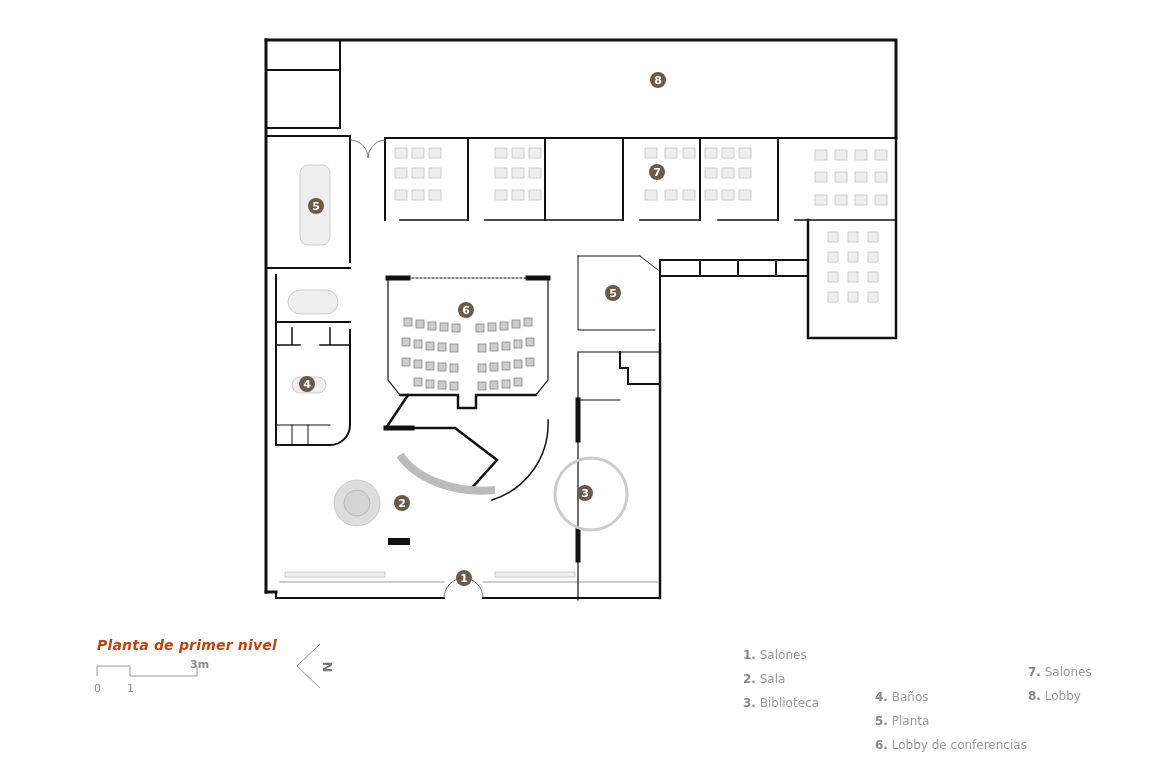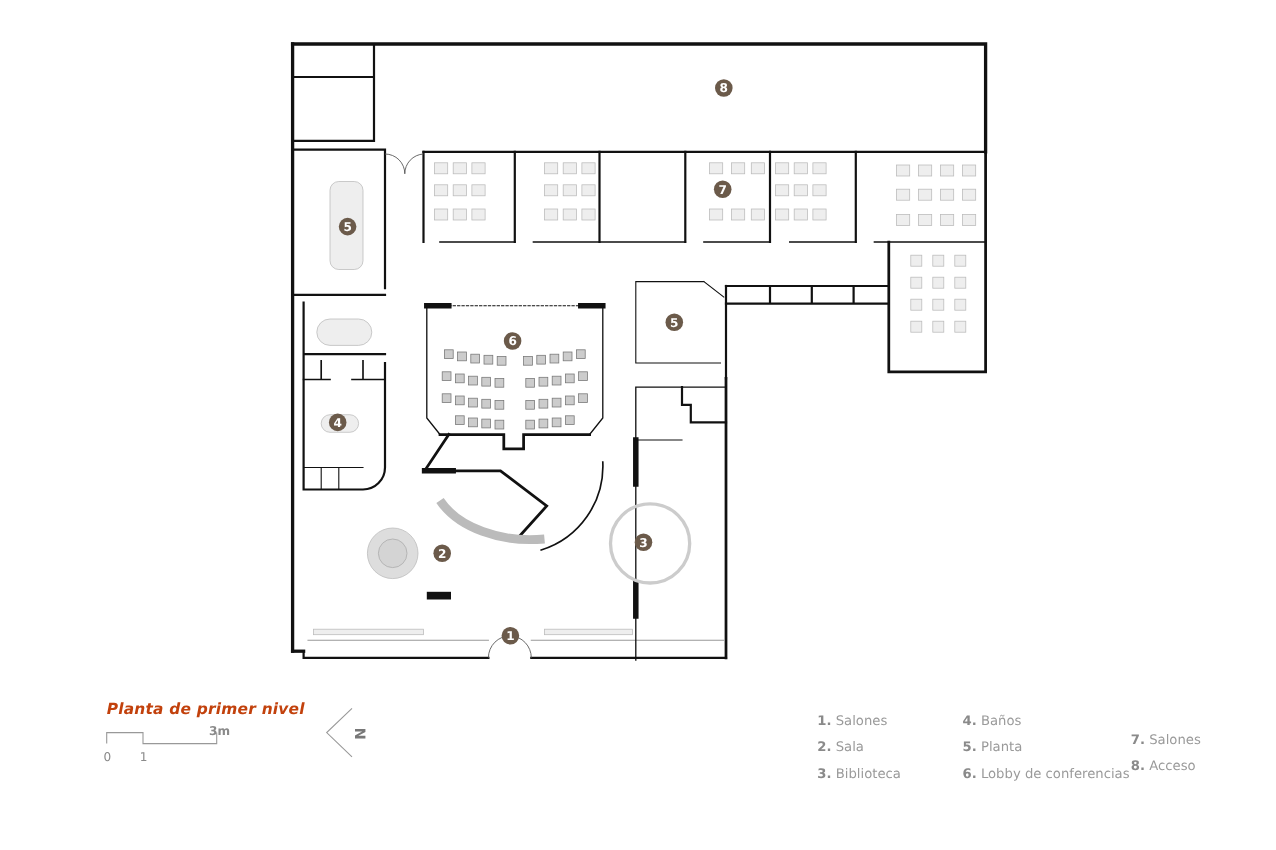--- a/index.html
+++ b/index.html
@@ -233,21 +233,21 @@
 <div class="title">Planta de primer nivel</div>
 <span class="scale-label" style="left:94px;top:682px;">0</span>
 <span class="scale-label" style="left:127px;top:682px;">1</span>
 <span class="scale-label" style="left:190px;top:658px;font-weight:bold;">3m</span>
 
 <div class="legend" style="left:743px;">
   <div><span class="num">1.</span> <span>Salones</span></div>
   <div><span class="num">2.</span> <span>Sala</span></div>
   <div><span class="num">3.</span> <span>Biblioteca</span></div>
 </div>
-<div class="legend" style="left:875px;">
+<div class="legend" style="left:875px;margin-top:42px;">
   <div><span class="num">4.</span> <span>Baños</span></div>
   <div><span class="num">5.</span> <span>Planta</span></div>
   <div><span class="num">6.</span> <span>Lobby de conferencias</span></div>
 </div>
 <div class="legend" style="left:1028px;margin-top:17px;">
   <div><span class="num">7.</span> <span>Salones</span></div>
-  <div><span class="num">8.</span> <span>Acceso</span></div>
+  <div><span class="num">8.</span> <span>Lobby</span></div>
 </div>
 
 </body></html>

